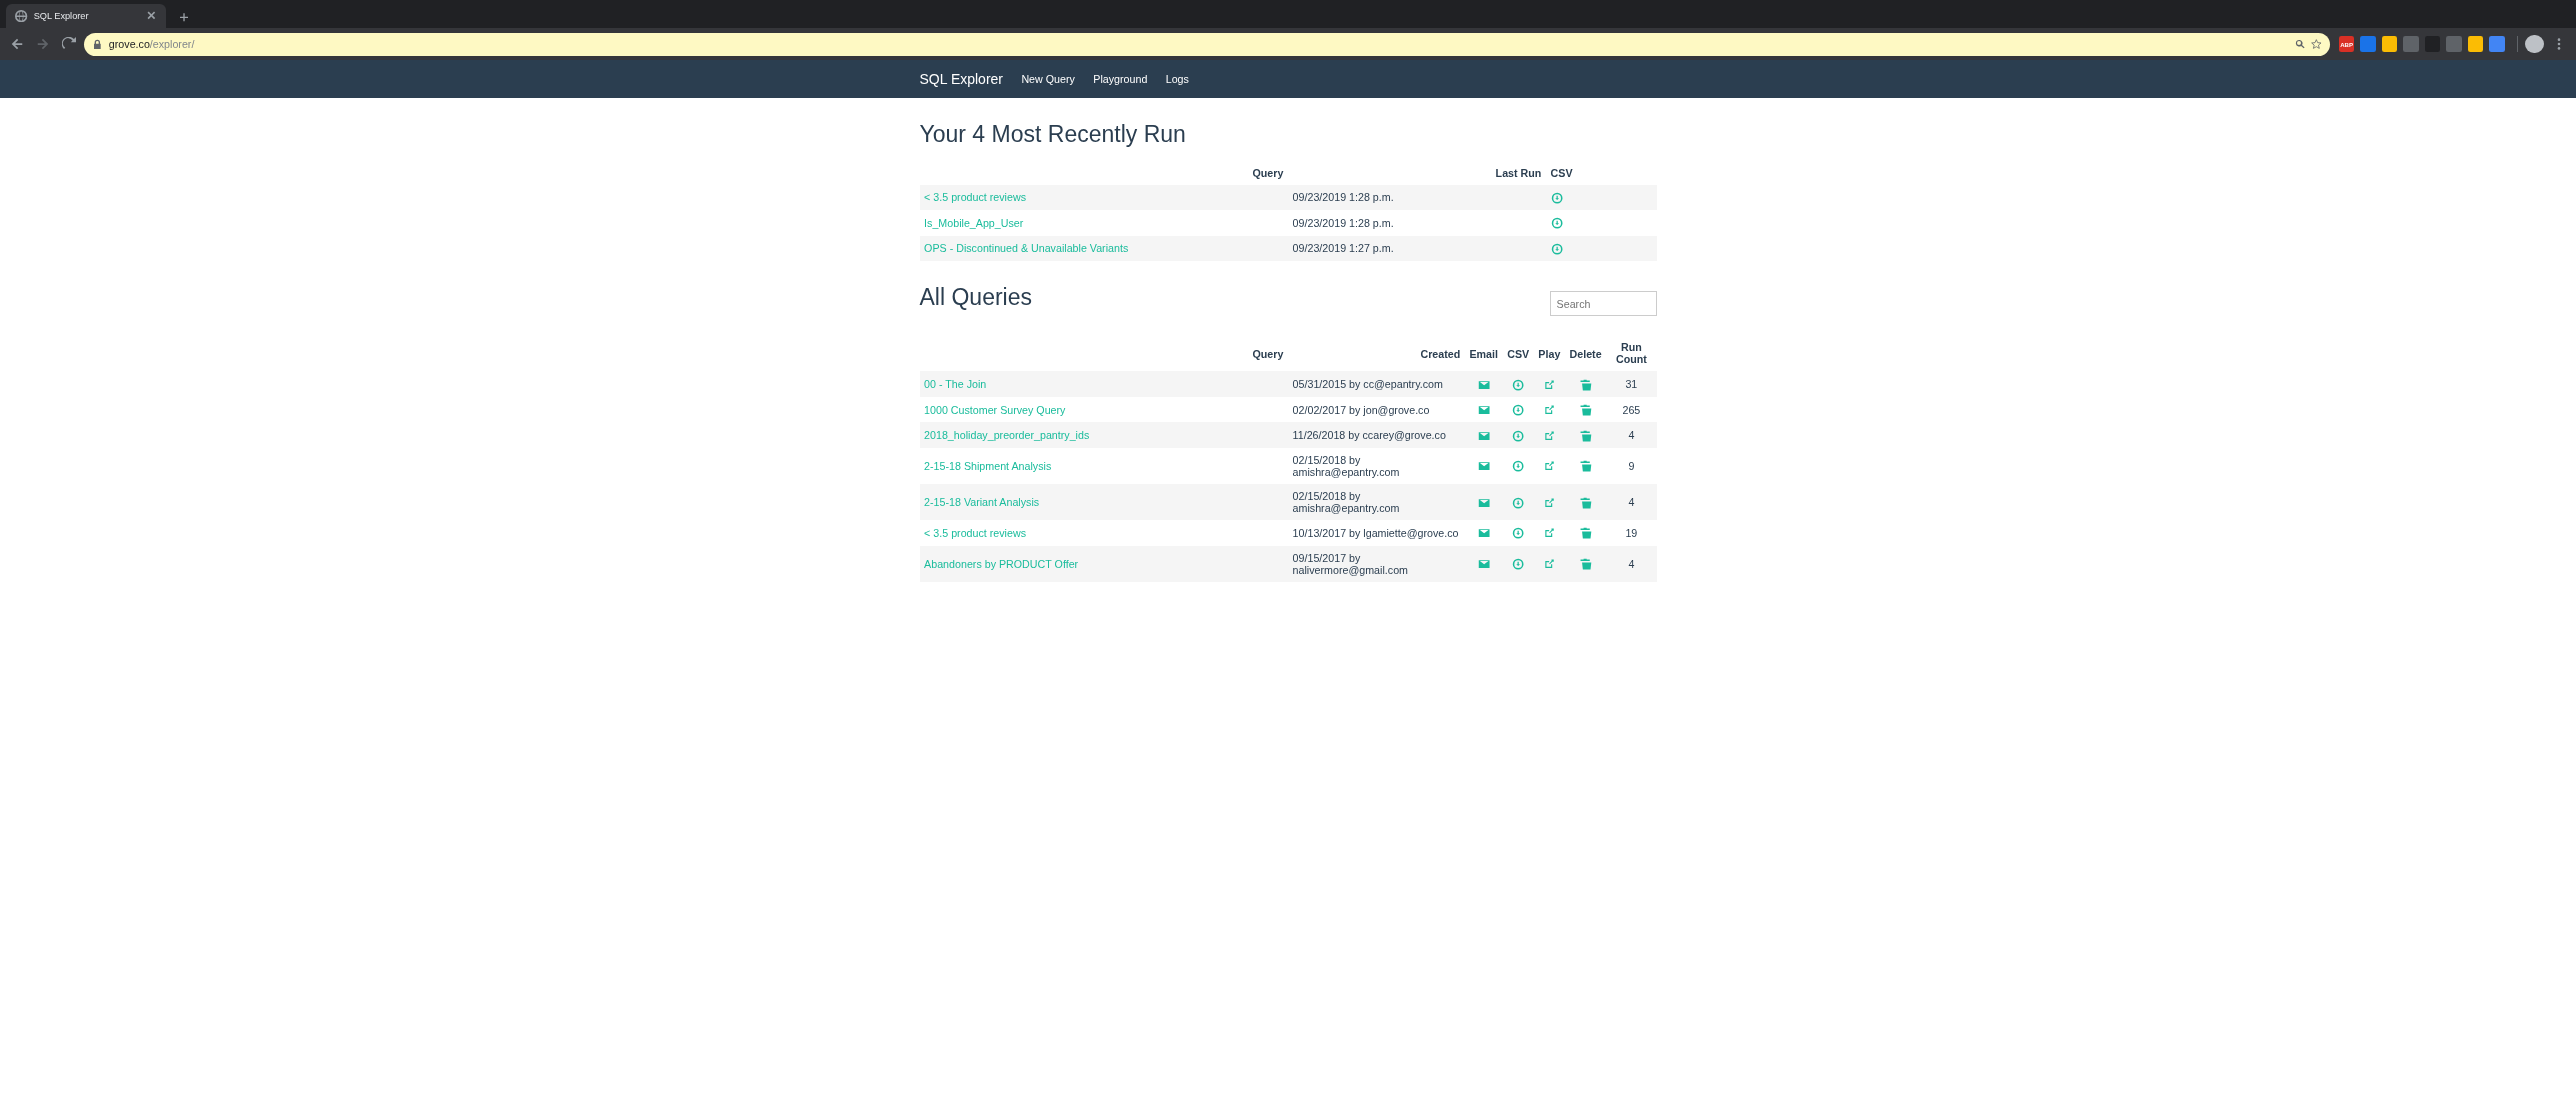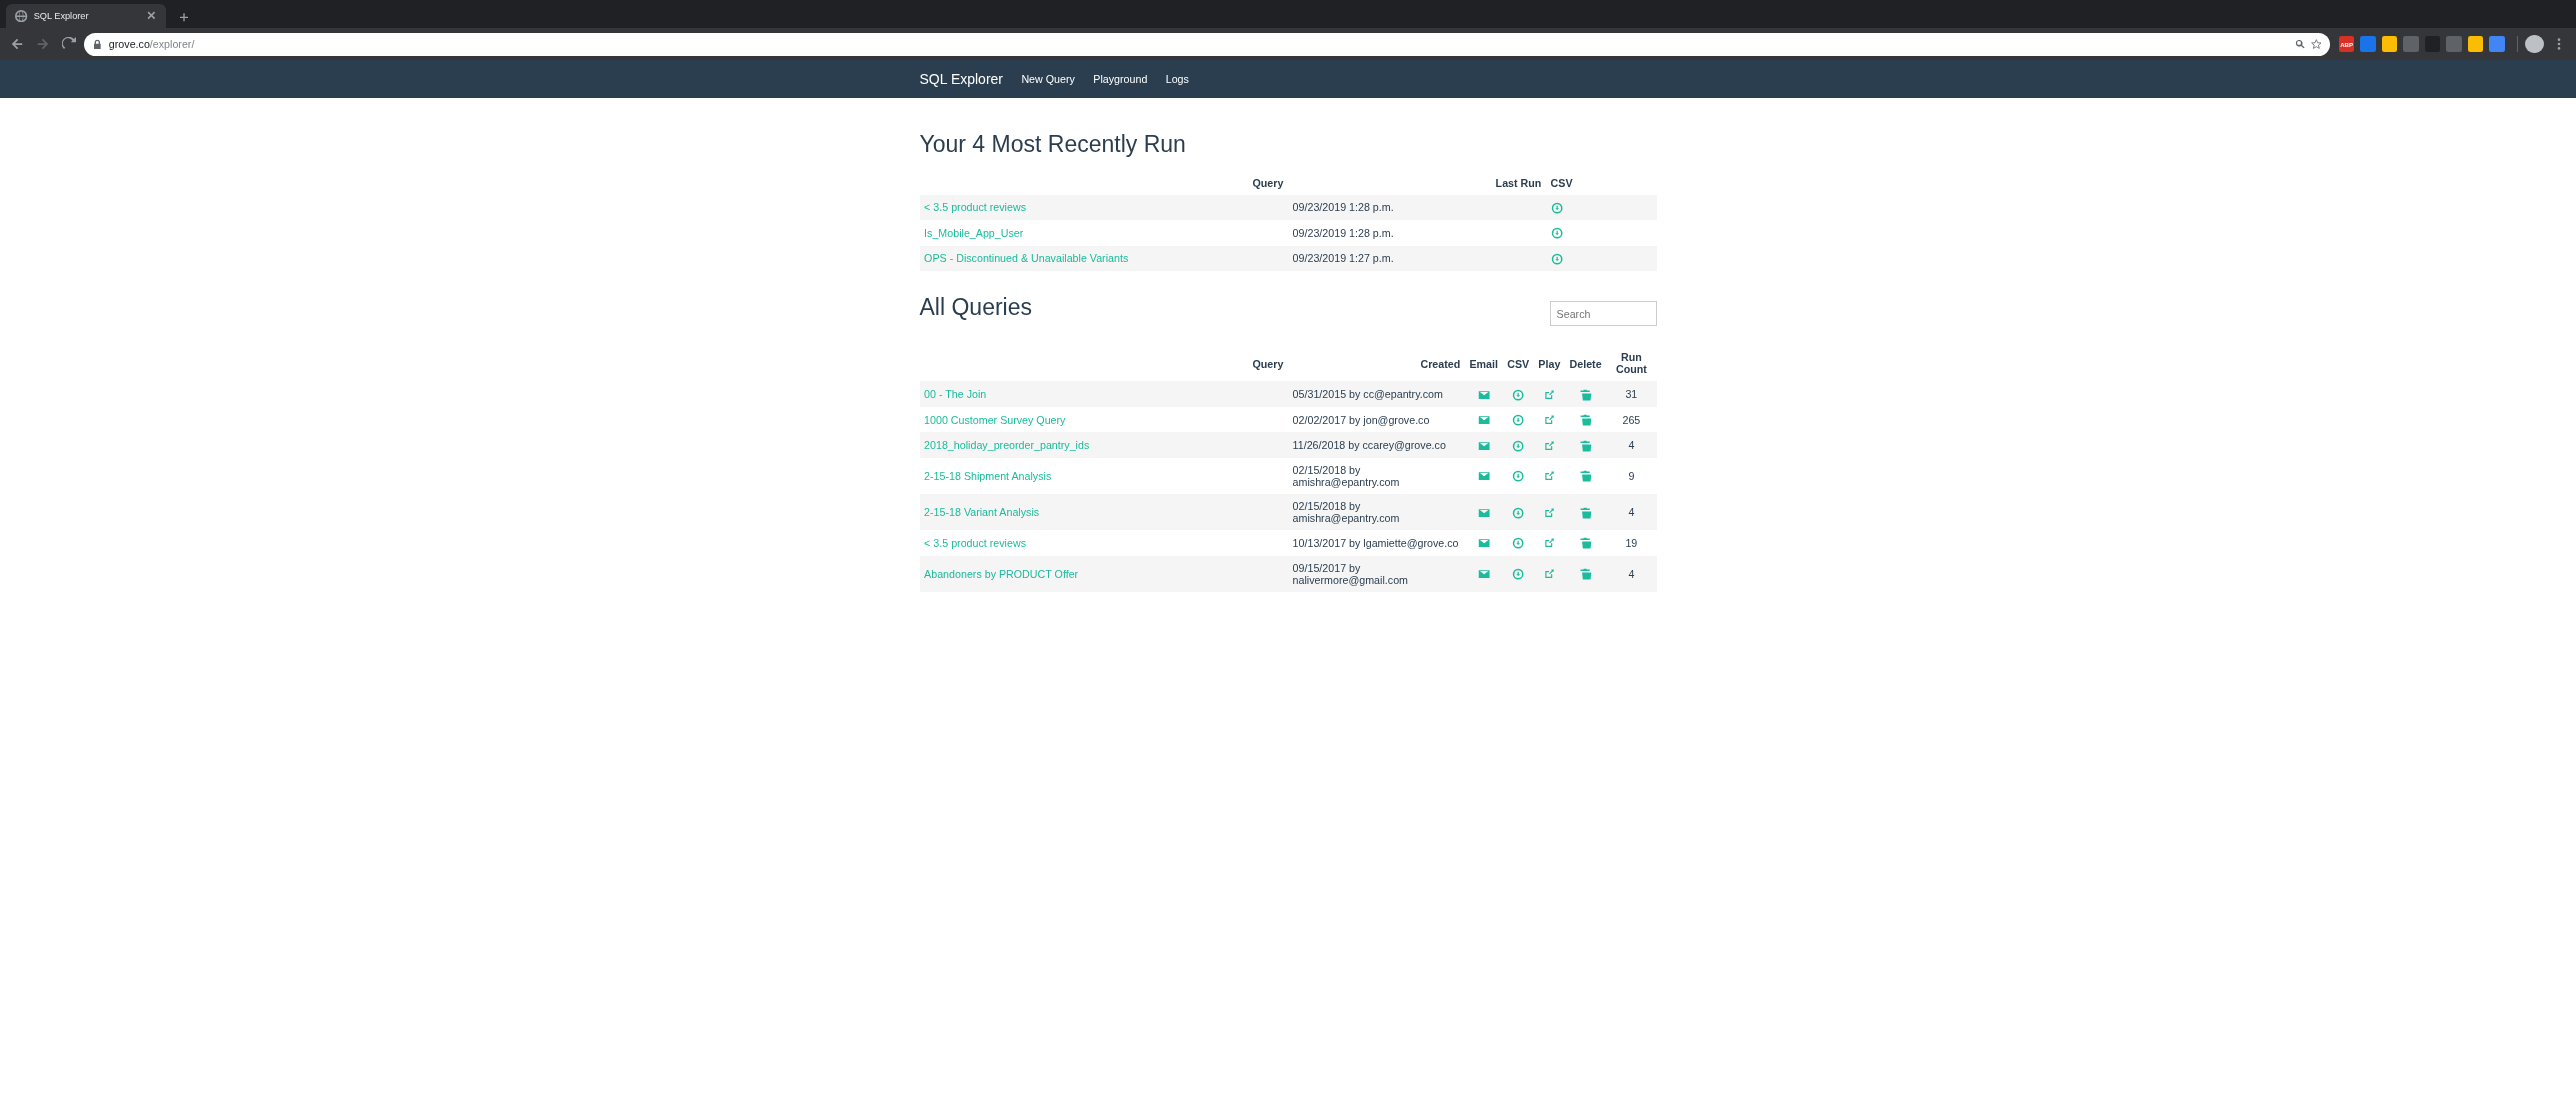--- a/index.html
+++ b/index.html
@@ -11,37 +11,37 @@
   .tab { display: flex; align-items: center; gap: 6.1px; background: #35363a; color: #e8eaed; padding: 6.1px 9.2px; border-radius: 6.1px 6.1px 0 0; font-size: 9.2px; width: 160px; }
   .tab .favicon { width: 12.3px; height: 12.3px; fill: #9aa0a6; }
   .tab .close { margin-left: auto; width: 10.7px; height: 10.7px; fill: #9aa0a6; cursor: pointer; }
   .new-tab { width: 21.5px; height: 21.5px; display: flex; align-items: center; justify-content: center; margin-left: 6.1px; cursor: pointer; }
   .new-tab svg { width: 10.7px; height: 10.7px; fill: #9aa0a6; }
 
   .toolbar { display: flex; align-items: center; gap: 4.6px; padding: 4.6px 6.1px; background: #35363a; }
   .nav-btn { width: 21.5px; height: 21.5px; display: flex; align-items: center; justify-content: center; border-radius: 50%; cursor: pointer; }
   .nav-btn svg { width: 14px; height: 14px; fill: #9aa0a6; }
   .nav-btn.disabled svg { fill: #5f6368; }
-  .omnibox { flex: 1; display: flex; align-items: center; background: #ffffff; border-radius: 12.3px; height: 23px; padding: 0 7.7px; gap: 6.1px; }
+  .omnibox { flex: 1; display: flex; align-items: center; background: #fef9c3; border-radius: 12.3px; height: 23px; padding: 0 7.7px; gap: 6.1px; }
   .omnibox svg { width: 10.7px; height: 10.7px; fill: #5f6368; }
   .url { font-size: 10.7px; color: #202124; flex: 1; }
   .url .path { color: #80868b; }
   .ext-icons { display: flex; align-items: center; gap: 6.1px; padding: 0 4.6px; }
   .ext { width: 15.4px; height: 15.4px; border-radius: 2.3px; display: flex; align-items: center; justify-content: center; font-size: 6.1px; font-weight: bold; color: #fff; }
   .avatar-circle { width: 18.4px; height: 18.4px; border-radius: 50%; background: #bdc1c6; }
   .kebab svg { width: 14px; height: 14px; fill: #9aa0a6; }
 
   
   .app-nav { background: #2b3e50; color: #fff; height: 38px; display: flex; align-items: center; }
   .app-nav-inner { width: 737px; margin: 0 auto; display: flex; align-items: center; gap: 18.4px; }
   .brand { font-size: 14px; font-weight: 500; color: #fff; }
   .nav-link { color: #fff; font-size: 10.7px; text-decoration: none; cursor: pointer; }
 
   
-  .container { width: 737px; margin: 10px auto; padding-top: 23px; }
+  .container { width: 737px; margin: 0 auto; padding-top: 23px; }
   h2 { font-size: 23px; font-weight: 400; color: #2b3e50; margin-bottom: 12.3px; }
   .section-header { display: flex; align-items: center; justify-content: space-between; margin-top: 23px; margin-bottom: 12.3px; }
   .search-box { border: 0.8px solid #ccc; padding: 3.1px 6.1px; font-size: 10.7px; width: 107px; height: 25px; }
 
   table { width: 100%; border-collapse: collapse; font-size: 10.7px; }
   th { text-align: right; font-weight: 700; color: #2b3e50; padding: 6.1px 4.6px; }
   td { padding: 6.1px 4.6px; color: #2b3e50; }
   tbody tr:nth-child(odd) { background: #f5f5f5; }
   .link { color: #1abc9c; cursor: pointer; text-align: center; }
   .icon-cell { text-align: center; }

